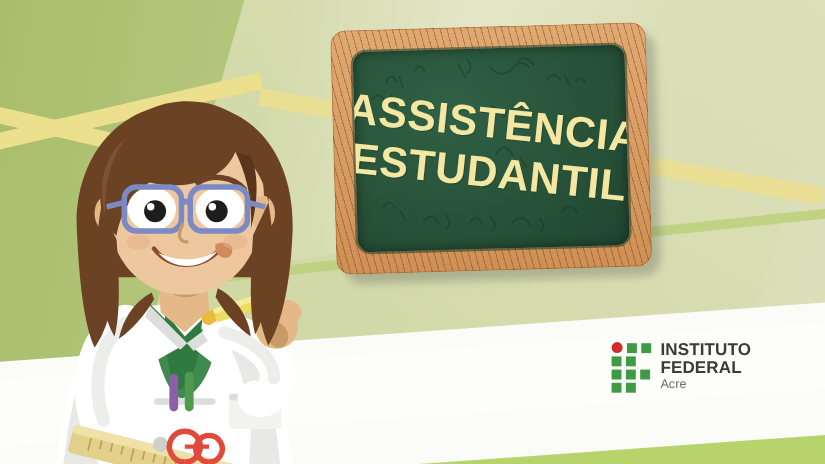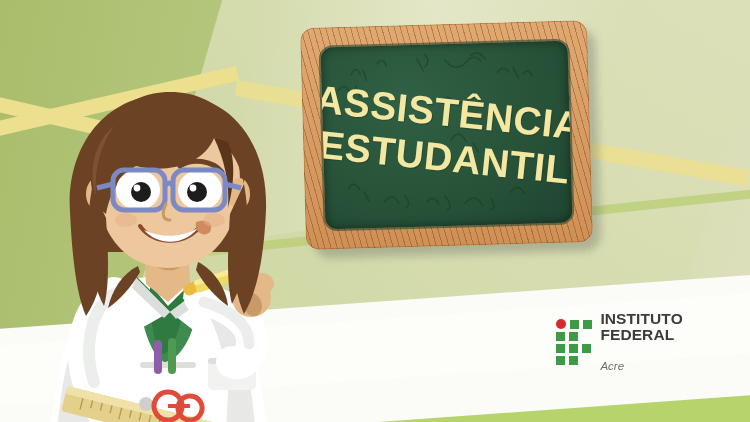--- a/index.html
+++ b/index.html
@@ -56,21 +56,21 @@
     text-shadow:1px 1px 0 rgba(30,60,40,.5);white-space:nowrap;}
   .board-text .l1{font-size:39px;}
   .board-text .l2{font-size:39px;margin-top:6px;}
   
   #logo{position:absolute;left:556px;top:311px;display:flex;align-items:center;gap:9px;}
   .mark{position:relative;width:38px;height:46px;}
   .mark .sq{position:absolute;width:9px;height:9px;background:#3f9a45;}
   .mark .dot{position:absolute;width:10px;height:10px;border-radius:50%;background:#d32a2a;}
   .logotext{display:flex;flex-direction:column;line-height:1;}
   .logotext .t1{font-size:15.5px;font-weight:bold;color:#3b3b3b;letter-spacing:.1px;}
-  .logotext .t2{font-size:11.5px;color:#6d6d6d;margin-top:19px;font-style:italic;}
+  .logotext .t2{font-size:11.5px;color:#6d6d6d;margin-top:3px;}
   
   #character{position:absolute;left:18px;top:62px;width:300px;height:360px;}
 </style>
 </head>
 <body>
 
 <div id="banner">
 
   <div class="bg-base"></div>
   <div class="bg-wedge-light"></div>

